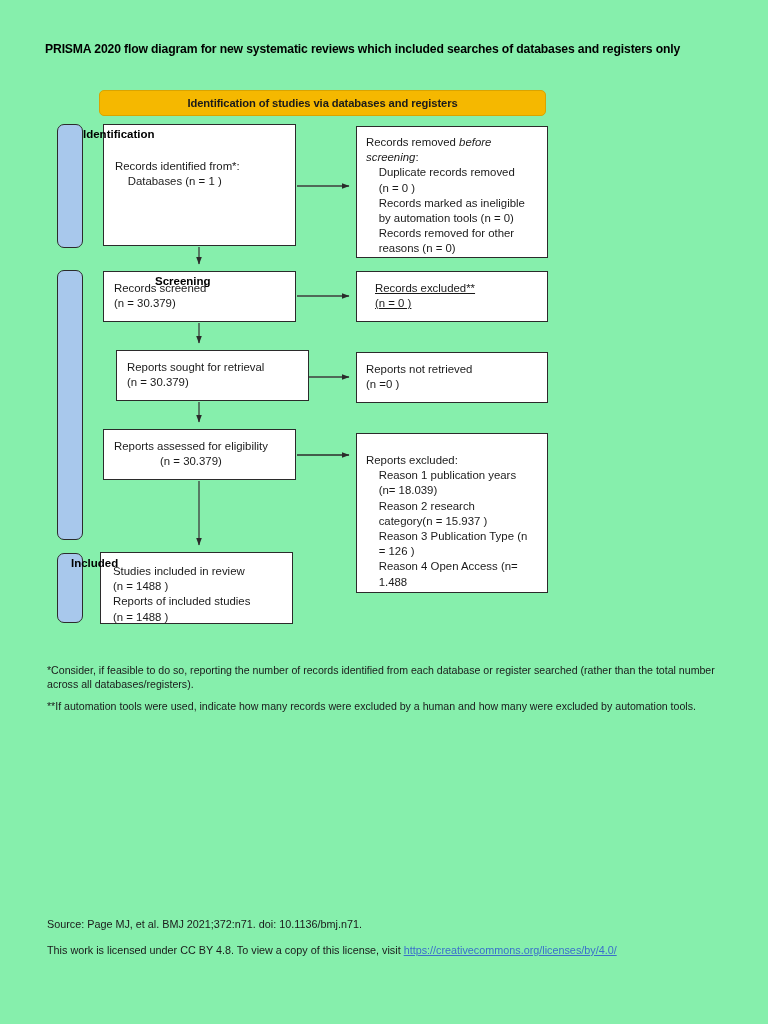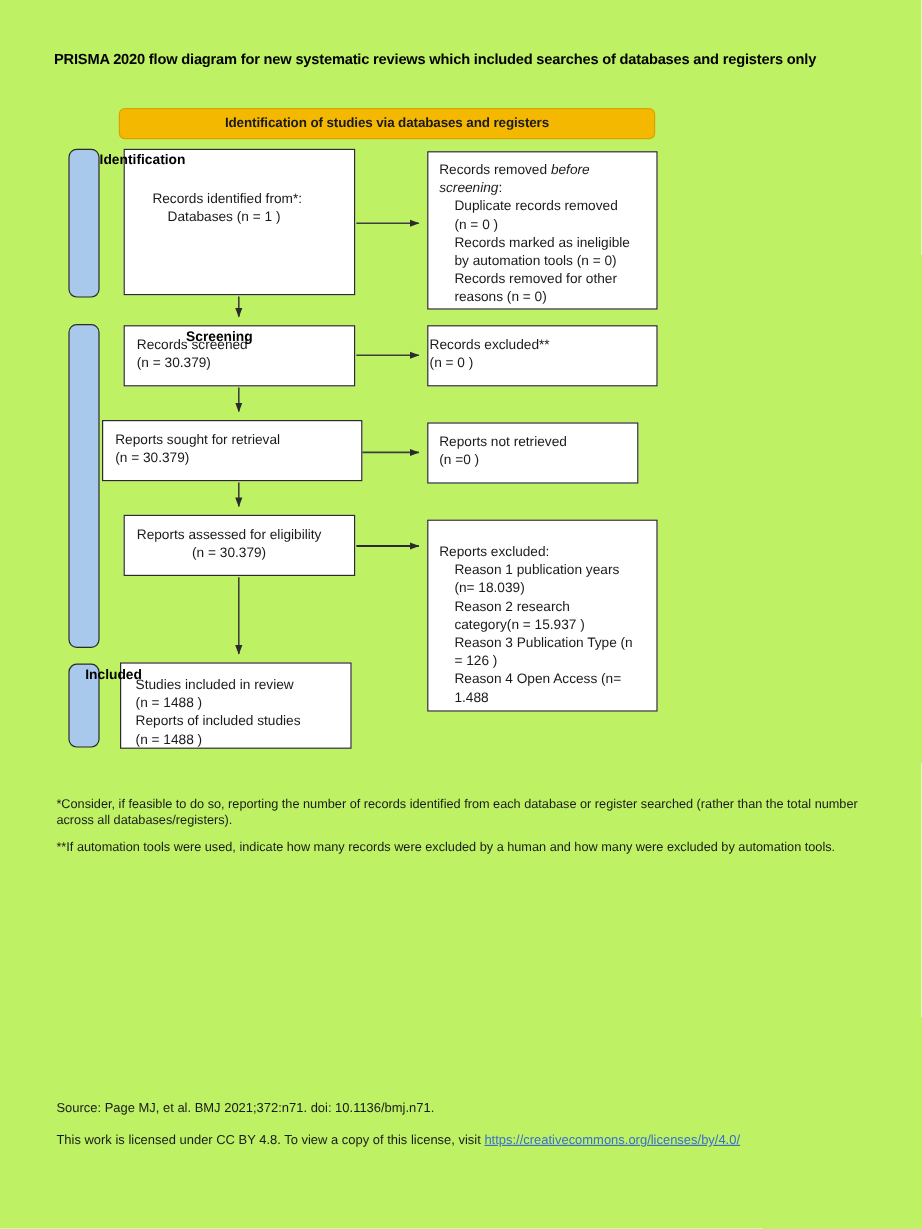--- a/index.html
+++ b/index.html
@@ -6,21 +6,21 @@
   html, body {
     margin: 0; padding: 0;
     width: 768px; height: 1024px;
     background: #ffffff;
     font-family: "Liberation Sans", sans-serif;
   }
   #page {
     position: relative;
     width: 768px; height: 1024px;
     overflow: hidden;
-    background: #bef264;
+    background: #86efac;
   }
 
   
   .doc-title {
     position: absolute;
     left: 45px; top: 42px;
     width: 690px;
     font-size: 12.2px;
     font-weight: bold;
     color: #000;
@@ -83,42 +83,42 @@
     padding: 0;
     font-size: 11.4px;
     line-height: 15.2px;
     color: #1a1a1a;
     white-space: pre-wrap;
   }
   .fbox .inner em { font-style: italic; }
 
   
   #box-identified      { left: 103px; top: 124px; width: 193px; height: 122px; }
-  #box-identified .inner { position: absolute; left: 11px; top: 34px; margin-left: 12px; }
+  #box-identified .inner { position: absolute; left: 11px; top: 34px; }
 
   #box-screened        { left: 103px; top: 271px; width: 193px; height: 51px; }
   #box-screened .inner { position: absolute; left: 10px; top: 9px; }
 
-  #box-sought          { left: 85px; top: 350px; width: 217px; height: 51px; }
+  #box-sought          { left: 116px; top: 350px; width: 193px; height: 51px; }
   #box-sought .inner   { position: absolute; left: 10px; top: 9px; }
 
   #box-assessed        { left: 103px; top: 429px; width: 193px; height: 51px; text-align: center; }
   #box-assessed .inner { position: absolute; left: 10px; top: 9px; }
 
   #box-included        { left: 100px; top: 552px; width: 193px; height: 72px; padding-left: 23px; }
   #box-included .inner { position: absolute; left: 12px; top: 11px; }
 
   
   #box-removed         { left: 356px; top: 126px; width: 192px; height: 132px; padding-left: 24px; }
   #box-removed .inner  { position: absolute; left: 9px; top: 8px; }
 
   #box-excluded-rec    { left: 356px; top: 271px; width: 192px; height: 51px; }
-  #box-excluded-rec .inner { position: absolute; left: 1px; top: 9px; }
-
-  #box-not-retrieved   { left: 356px; top: 352px; width: 176px; height: 51px; }
+  #box-excluded-rec .inner { position: absolute; left: 18px; top: 9px; text-decoration: underline; }
+
+  #box-not-retrieved   { left: 356px; top: 352px; width: 192px; height: 51px; }
   #box-not-retrieved .inner { position: absolute; left: 9px; top: 9px; }
 
   #box-reports-excluded { left: 356px; top: 433px; width: 192px; height: 160px; }
   #box-reports-excluded .inner { position: absolute; left: 9px; top: 19px; }
 
   
   #connectors {
     position: absolute;
     left: 0; top: 0;
     width: 768px; height: 1024px;

